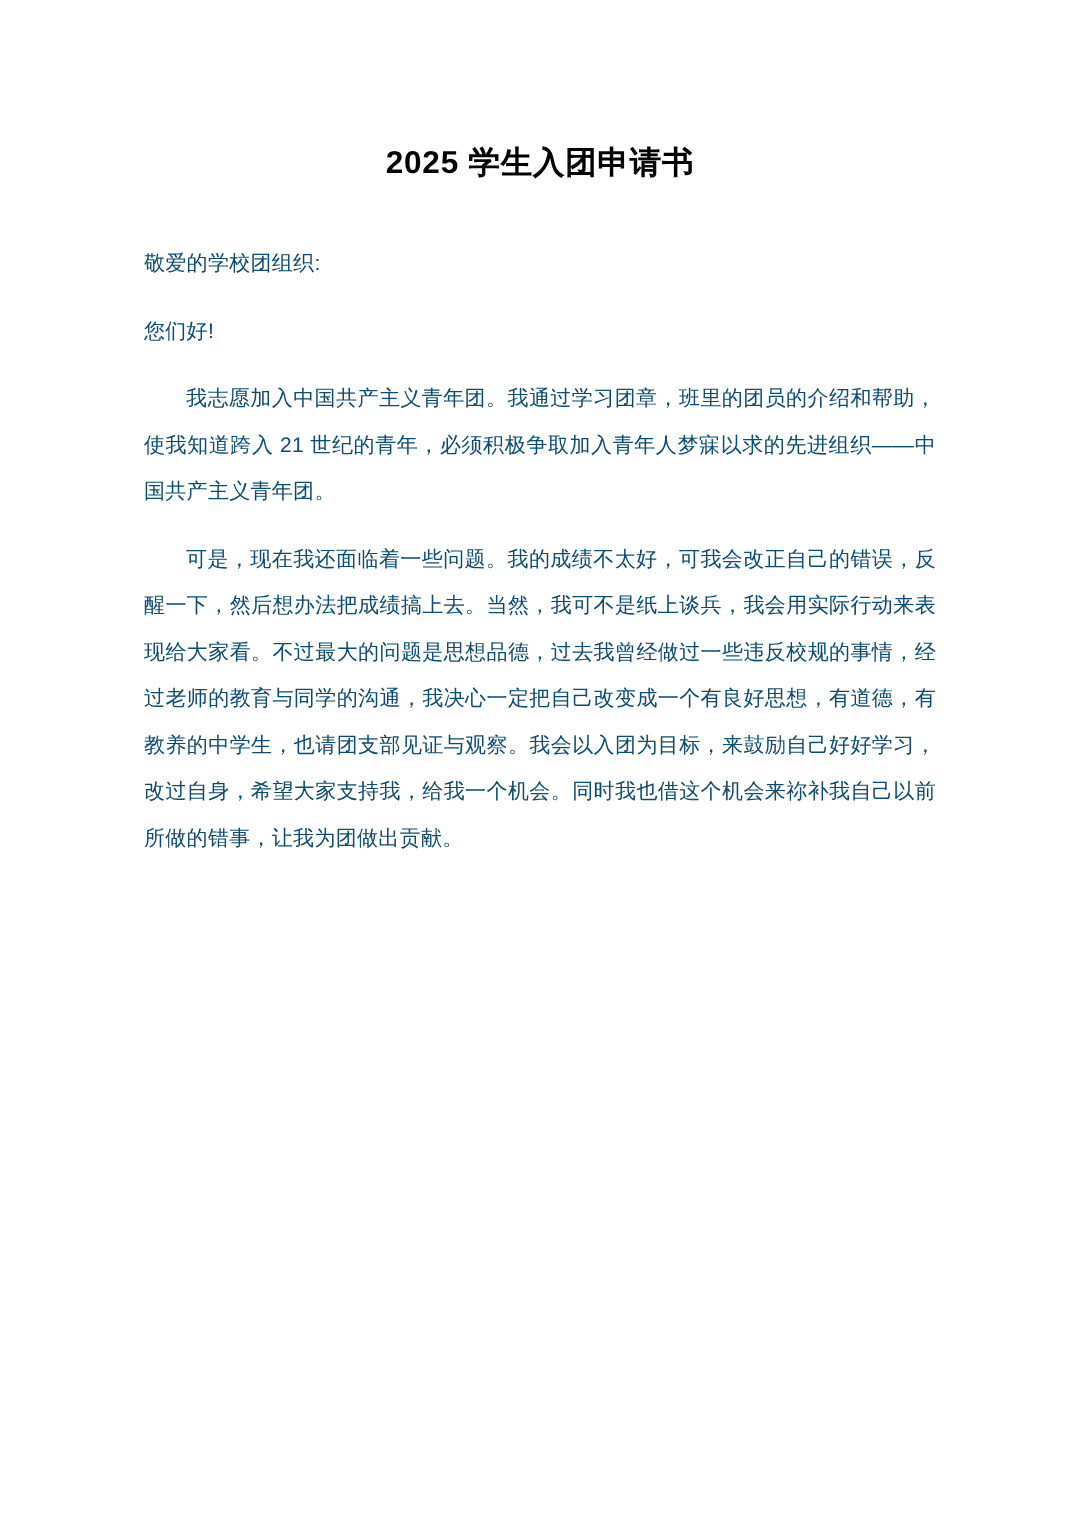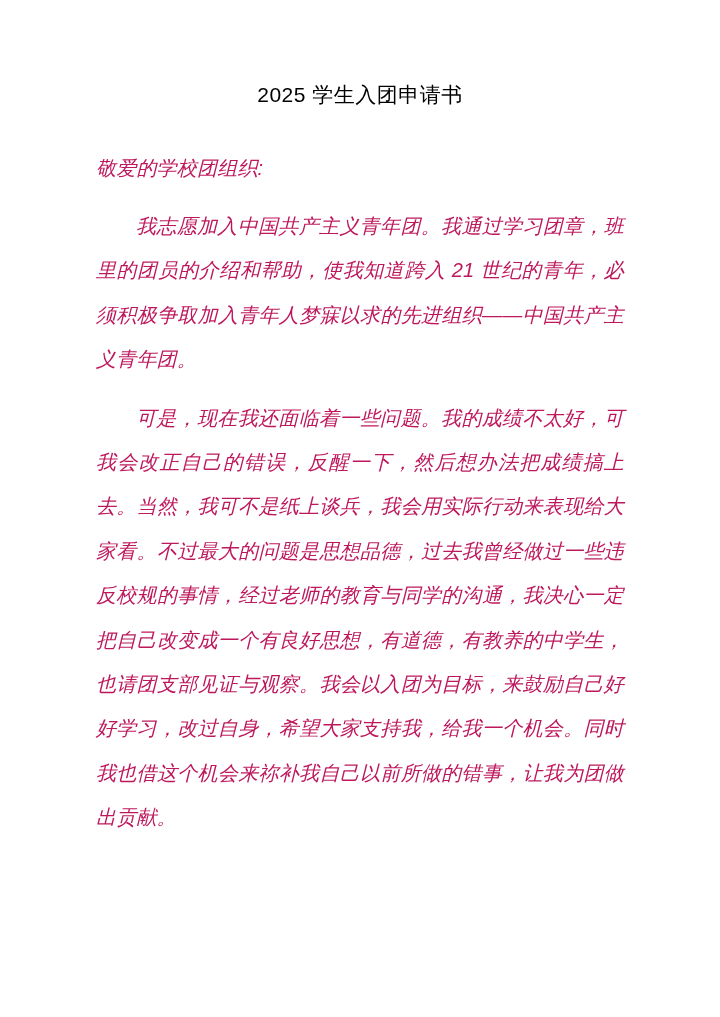--- a/index.html
+++ b/index.html
@@ -22,48 +22,48 @@
     position: absolute;
     left: 0;
     top: 0;
     width: 720px;
     padding: 78px 96px 0 96px;
     box-sizing: border-box;
   }
   .doc-title {
     text-align: center;
     font-size: 21px;
-    font-weight: 400;
+    font-weight: 700;
     color: #000000;
     letter-spacing: 0.5px;
-    margin: 0 0 34px 0;
+    margin: 14px 0 34px 0;
     line-height: 1.6;
   }
   .para {
-    font-size: 20px;
-    color: #be185d;
+    font-size: 14px;
+    color: #0c4a6e;
     line-height: 2.22;
     margin: 0 0 14px 0;
     text-align: justify;
     text-justify: inter-ideograph;
     letter-spacing: 0.2px;
-    font-style: italic;
   }
   .para.indent {
     text-indent: 2em;
     margin-top: 12px;
   }
   .para.last {
     margin-bottom: 0;
   }
 </style>
 </head>
 <body>
 
 <div class="page">
   <div class="doc-body">
     <h1 class="doc-title">2025 学生入团申请书</h1>
 
     <p class="para">敬爱的学校团组织:</p>
+    <p class="para">您们好!</p>
     <p class="para indent">我志愿加入中国共产主义青年团。我通过学习团章，班里的团员的介绍和帮助，使我知道跨入 21 世纪的青年，必须积极争取加入青年人梦寐以求的先进组织——中国共产主义青年团。</p>
     <p class="para indent">可是，现在我还面临着一些问题。我的成绩不太好，可我会改正自己的错误，反醒一下，然后想办法把成绩搞上去。当然，我可不是纸上谈兵，我会用实际行动来表现给大家看。不过最大的问题是思想品德，过去我曾经做过一些违反校规的事情，经过老师的教育与同学的沟通，我决心一定把自己改变成一个有良好思想，有道德，有教养的中学生，也请团支部见证与观察。我会以入团为目标，来鼓励自己好好学习，改过自身，希望大家支持我，给我一个机会。同时我也借这个机会来祢补我自己以前所做的错事，让我为团做出贡献。</p>
   </div>
 </div>
 
 </body></html>

